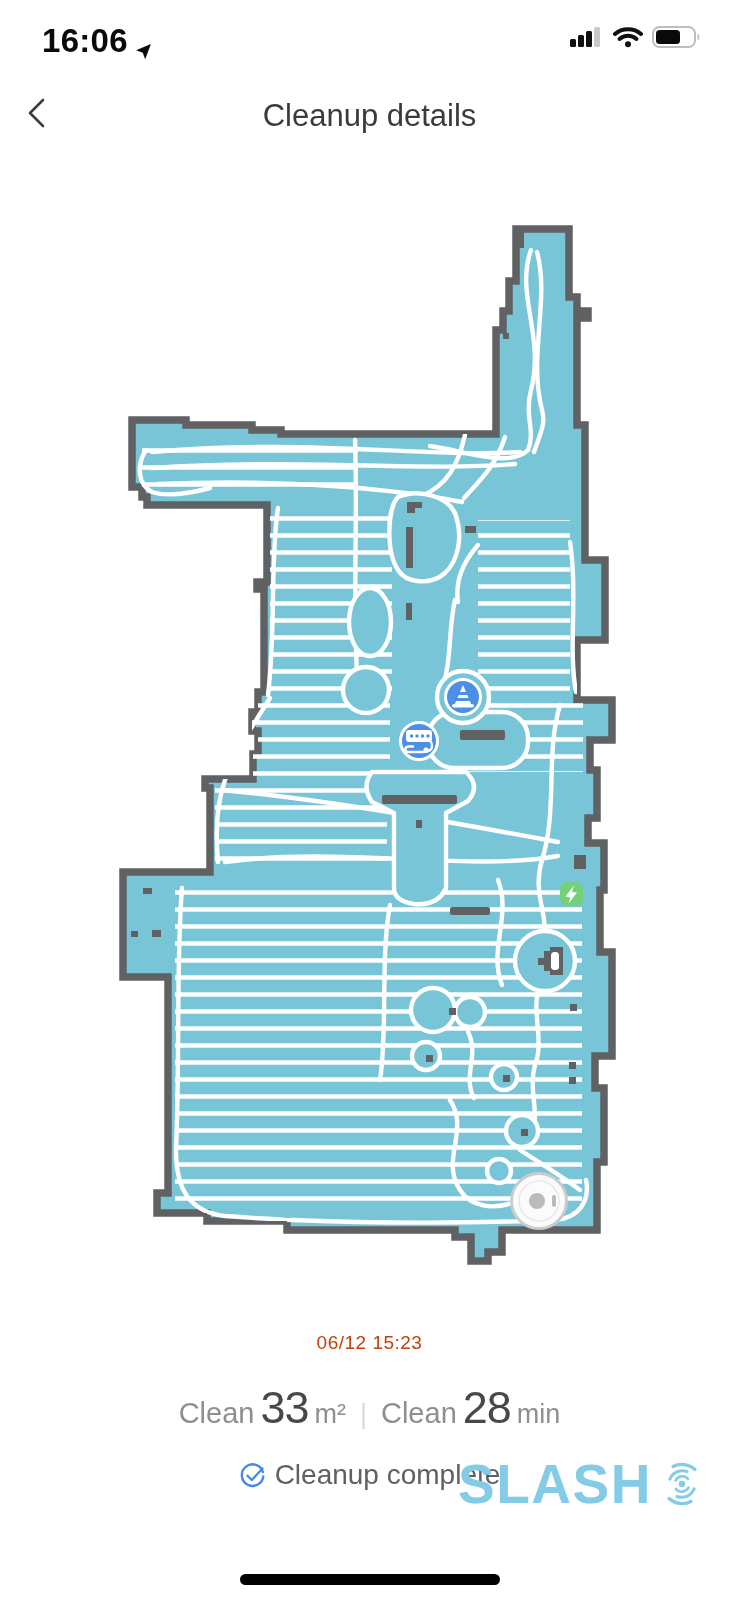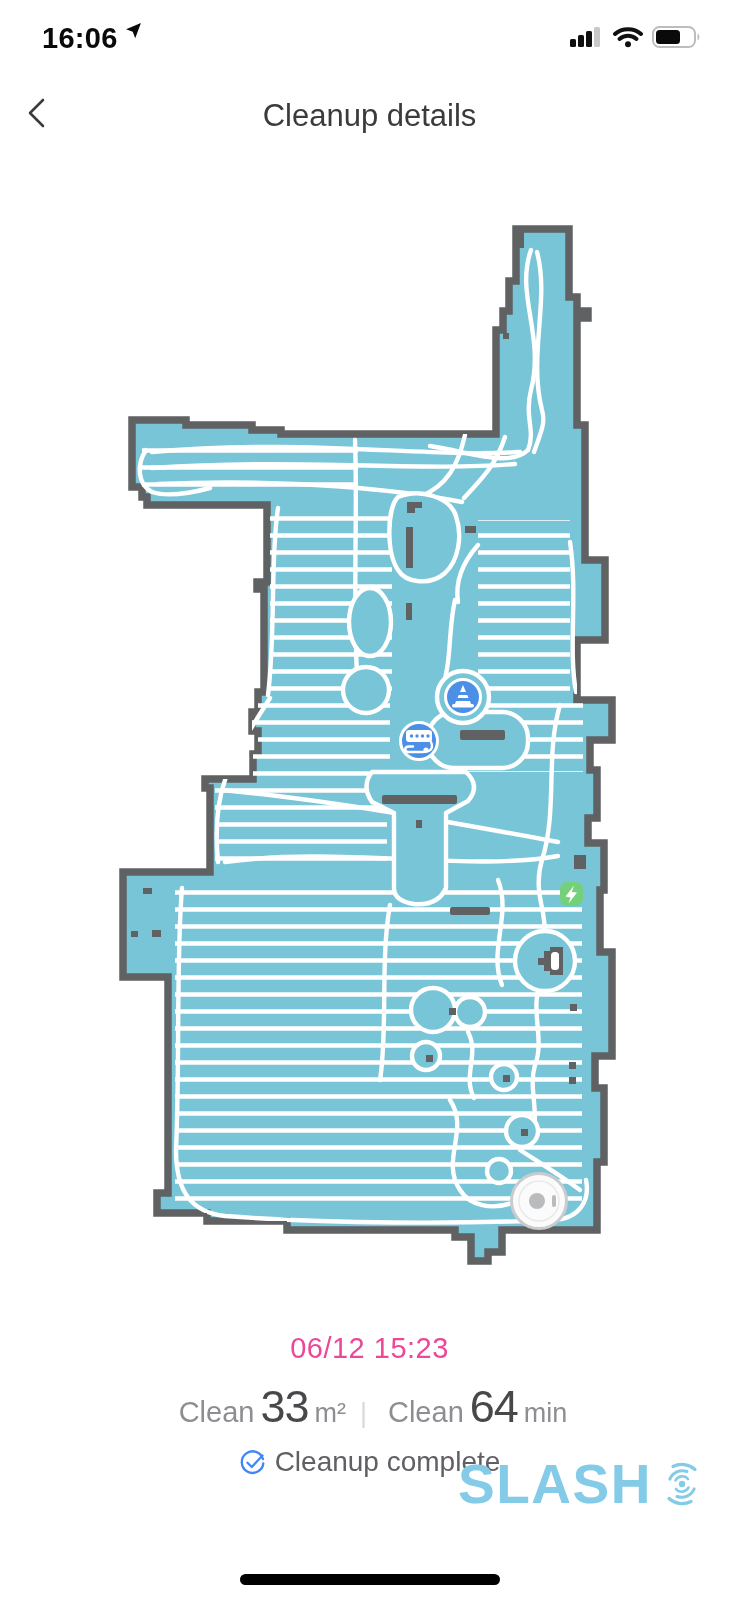--- a/index.html
+++ b/index.html
@@ -3,34 +3,34 @@
 <meta charset="utf-8">
 <style>
   html,body{margin:0;padding:0;}
   body{
     width:739px;height:1600px;position:relative;background:#fff;overflow:hidden;
     font-family:"Liberation Sans","DejaVu Sans",sans-serif;
     -webkit-font-smoothing:antialiased;
   }
   
   .statusbar{position:absolute;top:16px;left:0;width:739px;height:44px;}
-  .sb-time{position:absolute;left:42px;top:6px;font-size:29px;font-weight:700;color:#0a0a0a;letter-spacing:.3px;display:flex;align-items:flex-start;gap:7px;}
+  .sb-time{position:absolute;left:42px;top:6px;font-size:33px;font-weight:700;color:#0a0a0a;letter-spacing:.3px;display:flex;align-items:flex-end;gap:7px;}
   .sb-right{position:absolute;right:38px;top:10px;display:flex;align-items:center;gap:9px;}
   
   .header{position:absolute;top:88px;left:0;width:739px;height:58px;}
   .hdr-title{position:absolute;left:0;right:0;text-align:center;top:10px;font-size:31px;color:#3b3b3d;}
   .back-btn{position:absolute;left:24px;top:8px;width:40px;height:40px;cursor:pointer;}
   
   .map-wrap{position:absolute;left:0;top:0;width:739px;height:1600px;}
   
   .stats{position:absolute;left:0;width:739px;top:1332px;text-align:center;}
-  .stats-date{font-size:29px;color:#ec4899;letter-spacing:.5px;}
+  .stats-date{font-size:19px;color:#c2410c;letter-spacing:.5px;}
   .stats-row{margin-top:16px;display:flex;justify-content:center;align-items:baseline;}
-  .st-label{font-size:29px;color:#8e8e92;margin-left:7px;}
-  .st-value{font-size:45px;color:#48484b;letter-spacing:-1px;margin:0 6px;}
+  .st-label{font-size:29px;color:#8e8e92;}
+  .st-value{font-size:45px;color:#48484b;letter-spacing:-1px;margin:12px 6px;}
   .st-unit{font-size:27px;color:#8e8e92;}
   .st-div{font-size:27px;color:#d9d9dd;margin:0 14px;}
   .complete-row{margin-top:13px;display:flex;justify-content:center;align-items:center;gap:9px;}
   .complete-text{font-size:28px;color:#606064;}
   
   .watermark{position:absolute;top:1452px;right:27px;display:flex;align-items:center;}
   .wm-text{font-size:55px;font-weight:700;color:#84cbe7;letter-spacing:1.5px;}
   .wm-gear{margin:0 2px;}
   
   .home-indicator{position:absolute;left:240px;top:1574px;width:260px;height:11px;background:#000;border-radius:6px;}
@@ -208,21 +208,21 @@
 </div>
 
 <div class="stats">
   <div class="stats-date">06/12 15:23</div>
   <div class="stats-row">
     <span class="st-label">Clean</span>
     <span class="st-value">33</span>
     <span class="st-unit">m²</span>
     <span class="st-div">|</span>
     <span class="st-label">Clean</span>
-    <span class="st-value">64</span>
+    <span class="st-value">28</span>
     <span class="st-unit">min</span>
   </div>
   <div class="complete-row">
     <svg width="27" height="27" viewBox="0 0 27 27">
       <path d="M24 10.2 A10.8 10.8 0 1 0 24.3 14.5" fill="none" stroke="#4285f4" stroke-width="2.3" stroke-linecap="round"></path>
       <path d="M8.5 13.8 L12.8 18 L23.5 6.5" fill="none" stroke="#4285f4" stroke-width="2.3" stroke-linecap="round" stroke-linejoin="round"></path>
     </svg>
     <span class="complete-text">Cleanup complete</span>
   </div>
 </div>

